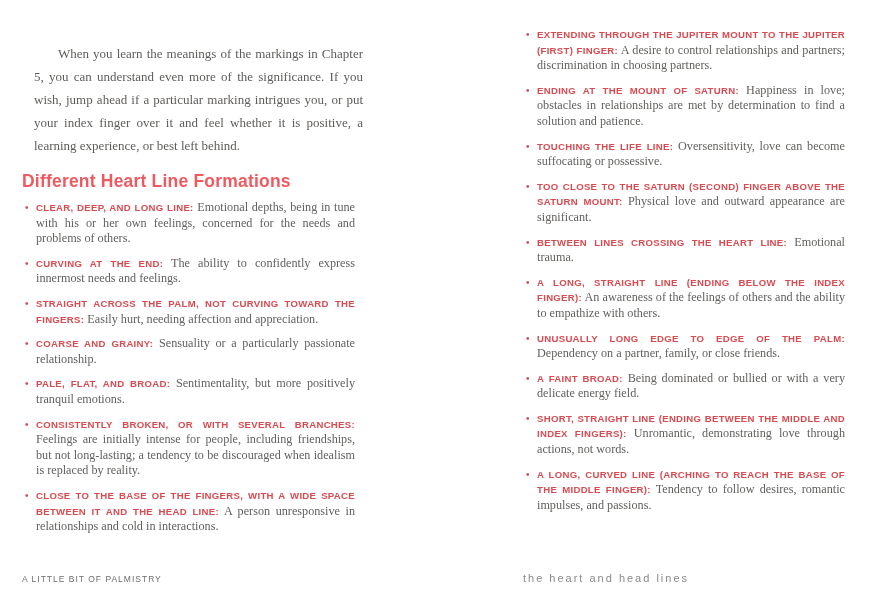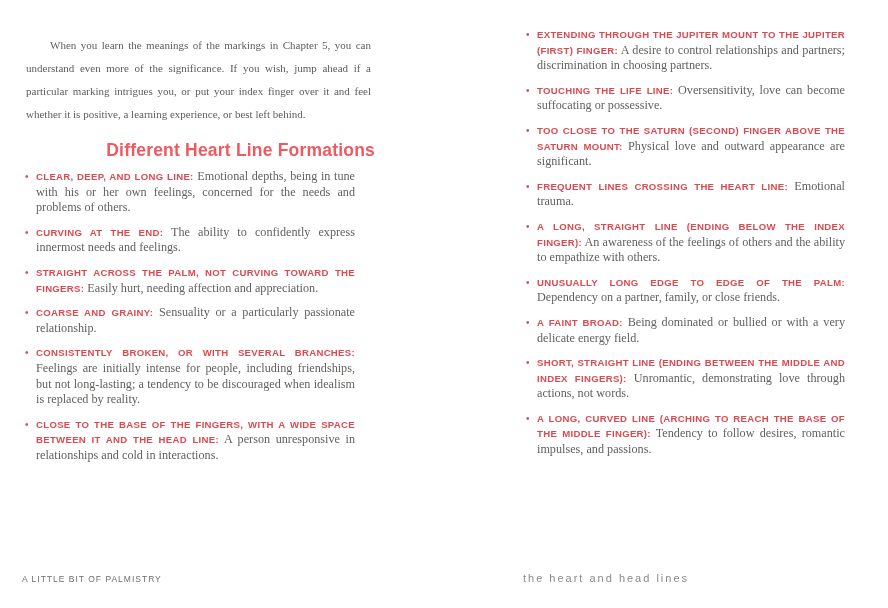--- a/index.html
+++ b/index.html
@@ -12,37 +12,36 @@
     font-family: "Liberation Serif", serif;
   }
   .page { position: absolute; top: 0; height: 608px; }
   .page.left  { left: 0;     width: 444px; }
   .page.right { left: 444px; width: 444px; }
 
   .content-left  { position: absolute; left: 22px; top: 30px; width: 353px; }
   .content-right { position: absolute; left: 79px; top: 27px; width: 322px; }
 
   .intro {
-    margin: 4px;
-    font-size: 11px;
+    margin: 12px;
+    font-size: 13px;
     line-height: 23px;
     text-align: justify;
     text-indent: 24px;
     color: #5f5d5a;
   }
 
   .heading {
     margin: 14px 0 9px 0;
     font-family: "Liberation Sans", sans-serif;
     font-weight: 700;
     font-size: 17.5px;
     line-height: 20px;
     letter-spacing: 0.2px;
     color: #ef5a60;
-    text-align: right;
   }
 
   ul.items { list-style: none; margin: 0; padding: 0 0 0 14px; }
   .content-left ul.items { padding-right: 20px; }
 
   ul.items li {
     position: relative;
     margin: 0 0 9px 0;
     font-size: 12.2px;
     line-height: 15.6px;
@@ -96,34 +95,36 @@
 
   <section class="page left">
     <div class="content-left">
       <p class="intro">When you learn the meanings of the markings in Chapter 5, you can understand even more of the significance. If you wish, jump ahead if a particular marking intrigues you, or put your index finger over it and feel whether it is positive, a learning experience, or best left behind.</p>
       <h2 class="heading">Different Heart Line Formations</h2>
       <ul class="items">
           <li><span class="lbl">CLEAR, DEEP, AND LONG LINE:</span> <span class="txt">Emotional depths, being in tune with his or her own feelings, concerned for the needs and problems of others.</span></li>
           <li><span class="lbl">CURVING AT THE END:</span> <span class="txt">The ability to confidently express innermost needs and feelings.</span></li>
           <li><span class="lbl">STRAIGHT ACROSS THE PALM, NOT CURVING TOWARD THE FINGERS:</span> <span class="txt">Easily hurt, needing affection and appreciation.</span></li>
           <li><span class="lbl">COARSE AND GRAINY:</span> <span class="txt">Sensuality or a particularly passionate relationship.</span></li>
+          <li><span class="lbl">PALE, FLAT, AND BROAD:</span> <span class="txt">Sentimentality, but more positively tranquil emotions.</span></li>
           <li><span class="lbl">CONSISTENTLY BROKEN, OR WITH SEVERAL BRANCHES:</span> <span class="txt">Feelings are initially intense for people, including friendships, but not long-lasting; a tendency to be discouraged when idealism is replaced by reality.</span></li>
           <li><span class="lbl">CLOSE TO THE BASE OF THE FINGERS, WITH A WIDE SPACE BETWEEN IT AND THE HEAD LINE:</span> <span class="txt">A person unresponsive in relationships and cold in interactions.</span></li>
         </ul>
     </div>
     <div class="footer">A LITTLE BIT OF PALMISTRY</div>
   </section>
 
   <section class="page right">
     <div class="content-right">
       <ul class="items">
           <li><span class="lbl">EXTENDING THROUGH THE JUPITER MOUNT TO THE JUPITER (FIRST) FINGER:</span> <span class="txt">A desire to control relationships and partners; discrimination in choosing partners.</span></li>
+          <li><span class="lbl">ENDING AT THE MOUNT OF SATURN:</span> <span class="txt">Happiness in love; obstacles in relationships are met by determination to find a solution and patience.</span></li>
           <li><span class="lbl">TOUCHING THE LIFE LINE:</span> <span class="txt">Oversensitivity, love can become suffocating or possessive.</span></li>
           <li><span class="lbl">TOO CLOSE TO THE SATURN (SECOND) FINGER ABOVE THE SATURN MOUNT:</span> <span class="txt">Physical love and outward appearance are significant.</span></li>
-          <li><span class="lbl">FREQUENT LINES CROSSING THE HEART LINE:</span> <span class="txt">Emotional trauma.</span></li>
+          <li><span class="lbl">BETWEEN LINES CROSSING THE HEART LINE:</span> <span class="txt">Emotional trauma.</span></li>
           <li><span class="lbl">A LONG, STRAIGHT LINE (ENDING BELOW THE INDEX FINGER):</span> <span class="txt">An awareness of the feelings of others and the ability to empathize with others.</span></li>
           <li><span class="lbl">UNUSUALLY LONG EDGE TO EDGE OF THE PALM:</span> <span class="txt">Dependency on a partner, family, or close friends.</span></li>
           <li><span class="lbl">A FAINT BROAD:</span> <span class="txt">Being dominated or bullied or with a very delicate energy field.</span></li>
           <li><span class="lbl">SHORT, STRAIGHT LINE (ENDING BETWEEN THE MIDDLE AND INDEX FINGERS):</span> <span class="txt">Unromantic, demonstrating love through actions, not words.</span></li>
           <li><span class="lbl">A LONG, CURVED LINE (ARCHING TO REACH THE BASE OF THE MIDDLE FINGER):</span> <span class="txt">Tendency to follow desires, romantic impulses, and passions.</span></li>
         </ul>
     </div>
     <div class="footer">the heart and head lines</div>
   </section>
 

